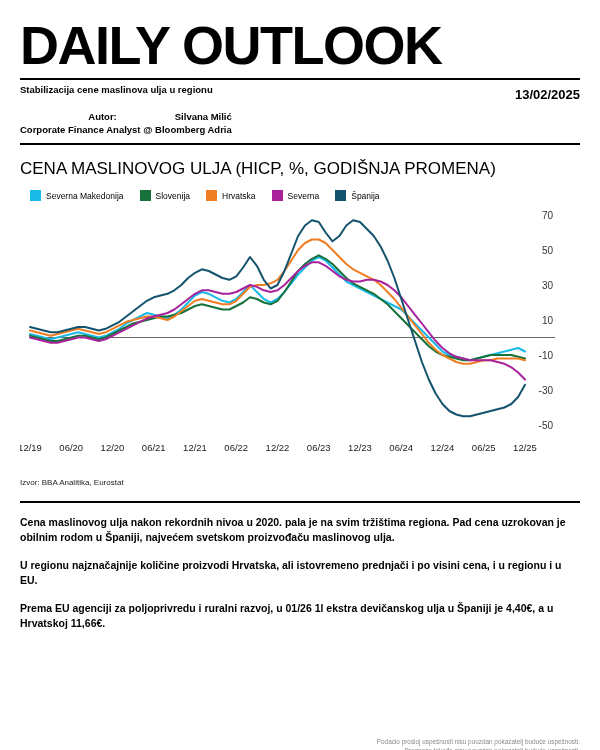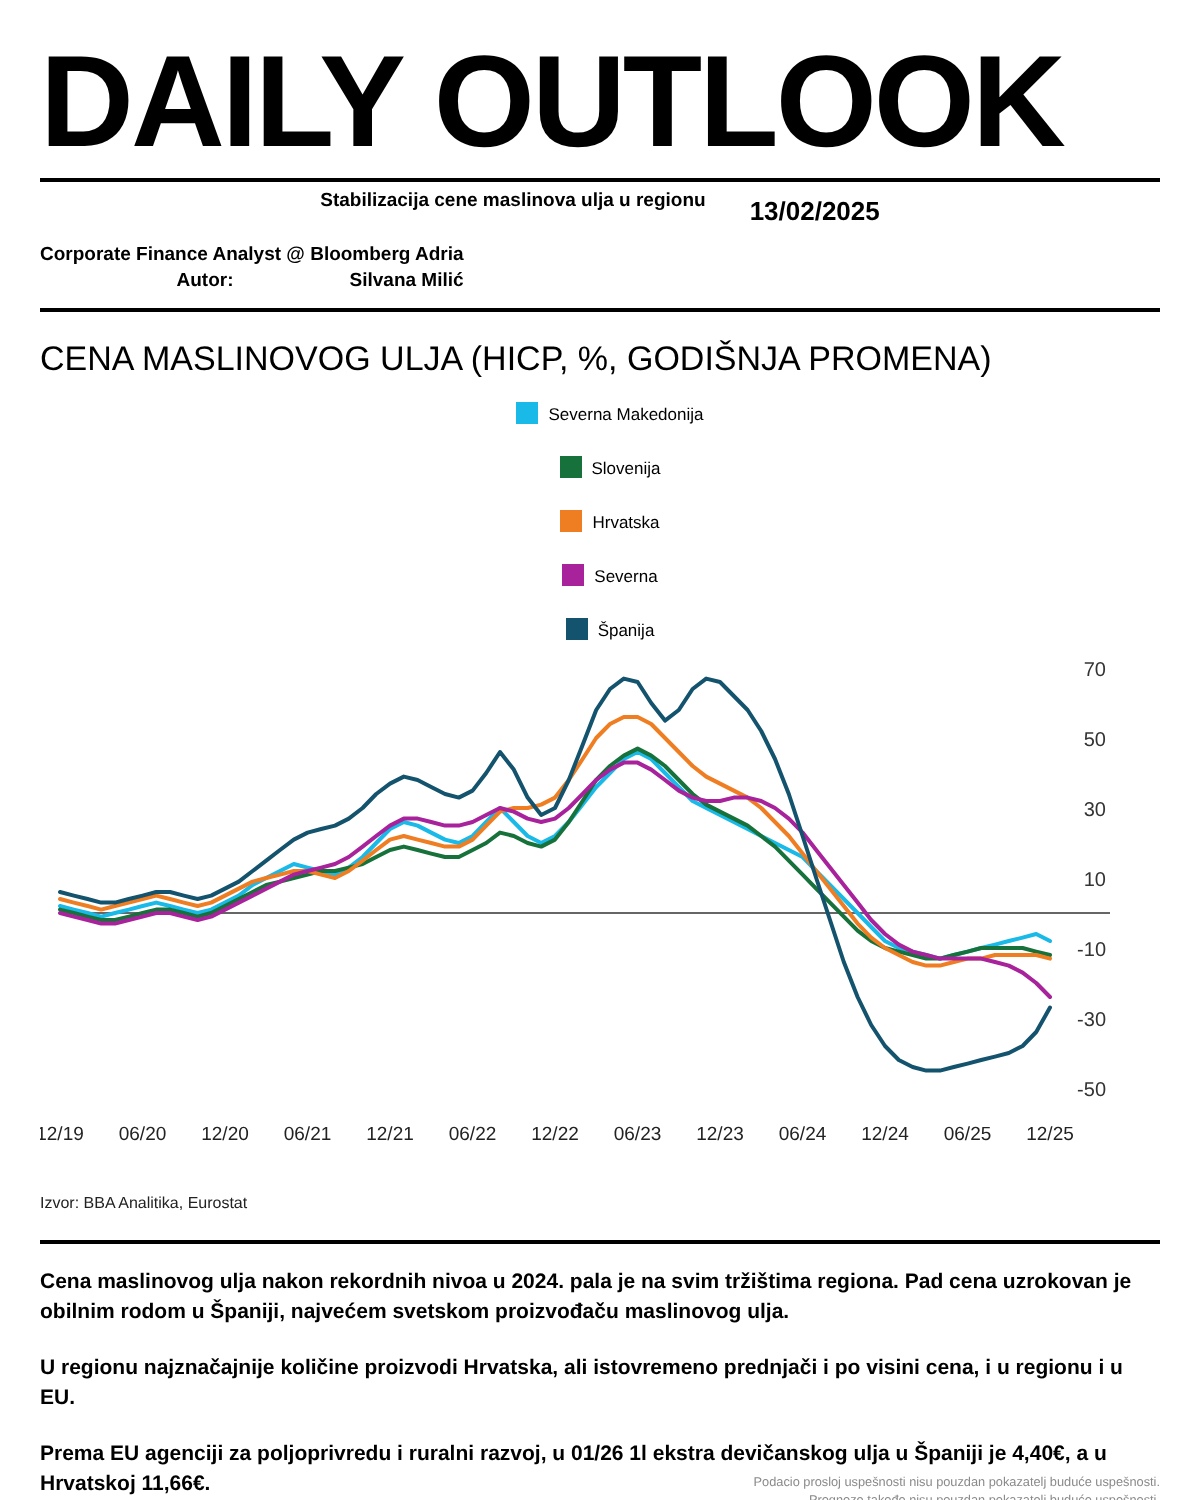--- a/index.html
+++ b/index.html
@@ -16,35 +16,35 @@
   }
   .page {
     position: relative;
     width: 600px;
     height: 750px;
     box-sizing: border-box;
     padding: 0 20px;
   }
   
   .masthead {
-    font-size: 65px;
+    font-size: 54px;
     font-weight: bold;
     letter-spacing: -1.5px;
     line-height: 1;
     margin-top: 18px;
     white-space: nowrap;
   }
   .rule {
     border: 0;
     border-top: 2px solid #000;
     margin: 6px 0 4px 0;
   }
   .header-row {
     display: flex;
-    justify-content: center;
+    justify-content: space-between;
     align-items: flex-start;
     gap: 22px;
   }
   .subtitle {
     font-size: 9.5px;
     font-weight: bold;
     line-height: 1.25;
     max-width: 230px;
   }
   .date {
@@ -89,21 +89,20 @@
     line-height: 1.15;
     margin-top: 14px;
   }
   .legend {
     display: flex;
     align-items: center;
     gap: 16px;
     margin-top: 12px;
     padding-left: 10px;
     font-size: 8.5px;
-    flex-direction: column;
   }
   .legend-item {
     display: flex;
     align-items: center;
     gap: 5px;
     white-space: nowrap;
   }
   .legend-swatch {
     width: 11px;
     height: 11px;
@@ -153,24 +152,24 @@
   <div class="masthead">DAILY OUTLOOK</div>
   <hr class="rule">
 
   <div class="header-row">
     <div class="subtitle">Stabilizacija cene maslinova ulja u regionu</div>
     <div class="date">13/02/2025</div>
   </div>
 
   <div class="brand-row">
     <div class="author-block">
-      <span class="author-line">Corporate Finance Analyst @ Bloomberg Adria</span>
       <span class="author-line">
         <span class="author-label">Autor:</span><span>Silvana Milić</span>
       </span>
+      <span class="author-line">Corporate Finance Analyst @ Bloomberg Adria</span>
     </div>
   </div>
 
   <hr class="rule">
 
   <div class="chart-title">CENA MASLINOVOG ULJA (HICP, %, GODIŠNJA PROMENA)</div>
 
   <div class="legend" id="legend">
       <div class="legend-item">
         <span class="legend-swatch" style="background: rgb(25, 185, 232);"></span>
@@ -222,21 +221,21 @@
         <text x="422.5" y="244" font-size="9.5" text-anchor="middle" fill="#222" font-family="&quot;Liberation Sans&quot;, sans-serif">12/24</text>
         <text x="463.75" y="244" font-size="9.5" text-anchor="middle" fill="#222" font-family="&quot;Liberation Sans&quot;, sans-serif">06/25</text>
         <text x="505" y="244" font-size="9.5" text-anchor="middle" fill="#222" font-family="&quot;Liberation Sans&quot;, sans-serif">12/25</text>
       </svg>
   </div>
 
   <div class="source">Izvor: BBA Analitika, Eurostat</div>
 
   <hr class="body-rule">
 
-  <p class="para">Cena maslinovog ulja nakon rekordnih nivoa u 2024. pala je na svim tržištima regiona. Pad cena uzrokovan je obilnim rodom u Španiji, najvećem svetskom proizvođaču maslinovog ulja.</p>
+  <p class="para">Cena maslinovog ulja nakon rekordnih nivoa u 2020. pala je na svim tržištima regiona. Pad cena uzrokovan je obilnim rodom u Španiji, najvećem svetskom proizvođaču maslinovog ulja.</p>
   <p class="para">U regionu najznačajnije količine proizvodi Hrvatska, ali istovremeno prednjači i po visini cena, i u regionu i u EU.</p>
   <p class="para">Prema EU agenciji za poljoprivredu i ruralni razvoj, u 01/26 1l ekstra devičanskog ulja u Španiji je 4,40€, a u Hrvatskoj 11,66€.</p>
 
   <div class="footer">
     <div>Podacio prosloj uspešnosti nisu pouzdan pokazatelj buduće uspešnosti.</div>
     <div>Prognoze takođe nisu pouzdan pokazatelj buduće uspešnosti.</div>
   </div>
 
 </div>
 

